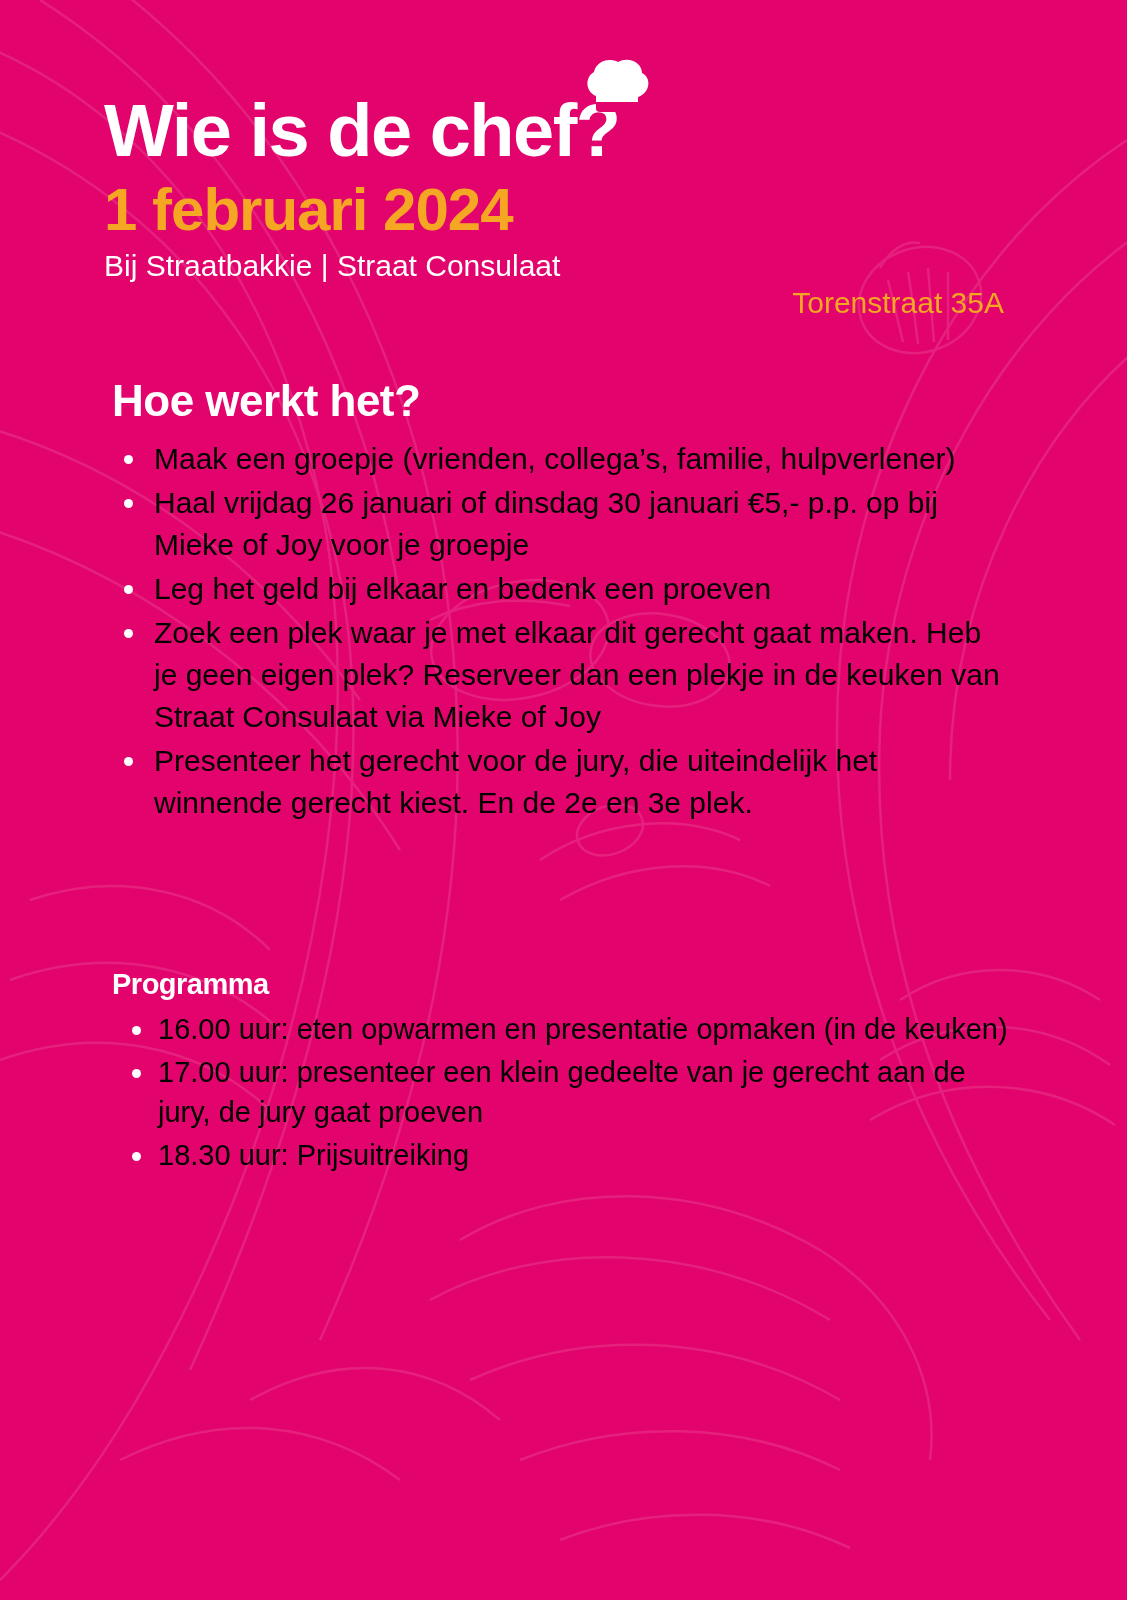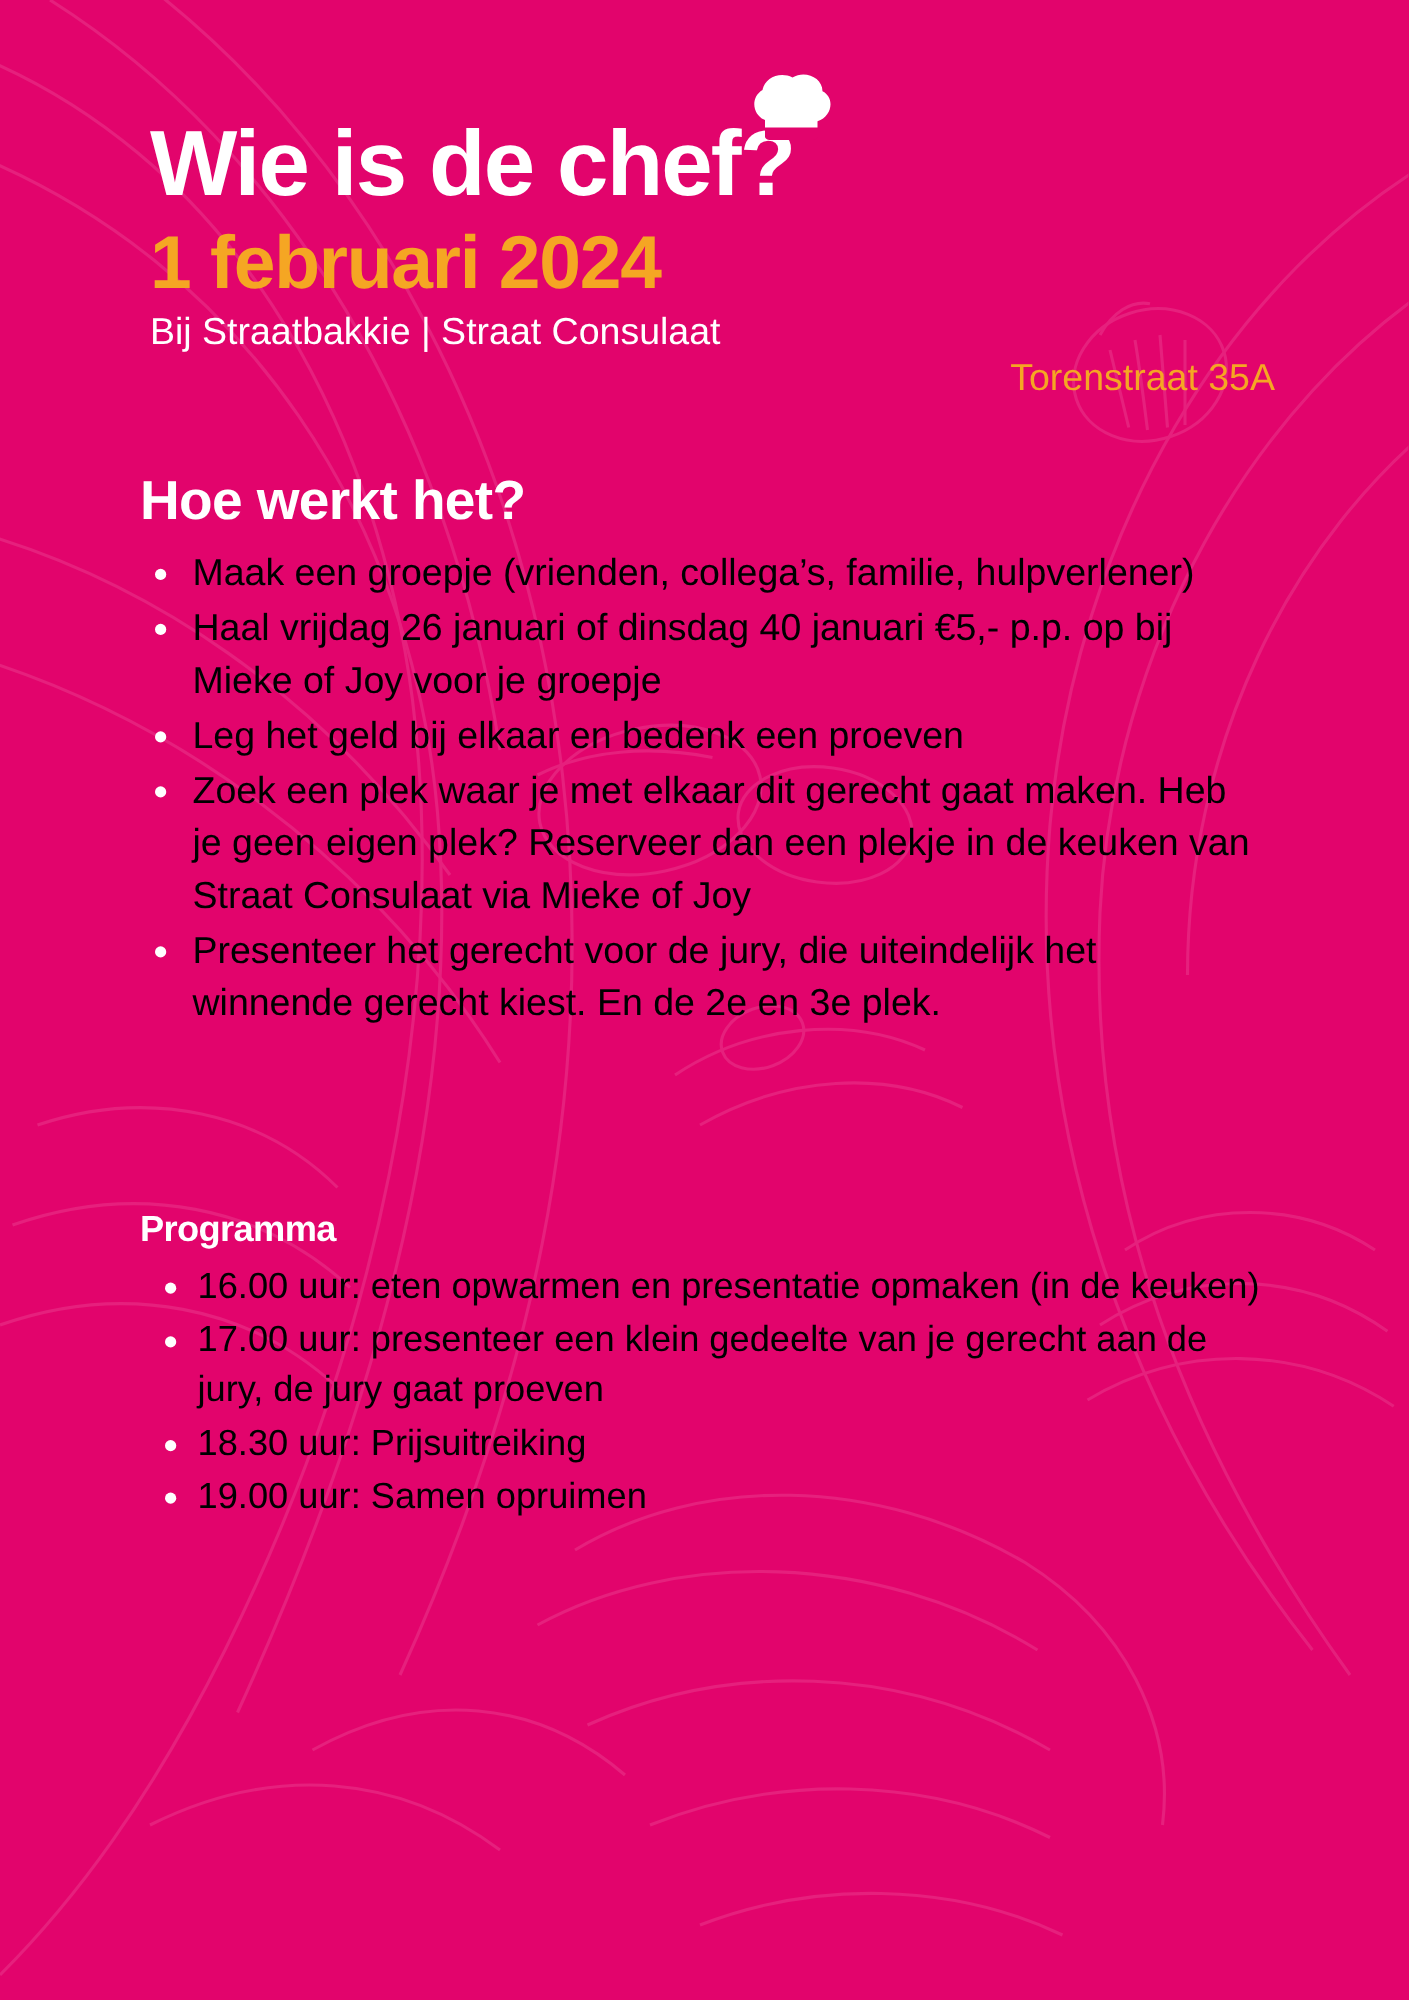--- a/index.html
+++ b/index.html
@@ -35,21 +35,21 @@
 
   .content {
     position: relative;
     z-index: 2;
     padding: 0;
   }
 
   .title-block {
     position: absolute;
     top: 96px;
-    left: 120px;
+    left: 104px;
     width: 900px;
   }
 
   .main-title {
     font-size: 74px;
     line-height: 0.95;
     font-weight: 700;
     color: #ffffff;
     letter-spacing: -1.5px;
     margin: 0;
@@ -196,31 +196,30 @@
       </svg>
       <div class="date-line">1 februari 2024</div>
       <div class="venue-line">Bij Straatbakkie | Straat Consulaat</div>
       <div class="venue-line2">Torenstraat 35A</div>
     </div>
 
     <div class="section section-how">
       <h2 class="section-title">Hoe werkt het?</h2>
       <ul class="bullets">
         <li>Maak een groepje (vrienden, collega’s, familie, hulpverlener)</li>
-        <li>Haal vrijdag 26 januari of dinsdag 40 januari €5,- p.p. op bij Mieke of Joy voor je groepje</li>
+        <li>Haal vrijdag 26 januari of dinsdag 30 januari €5,- p.p. op bij Mieke of Joy voor je groepje</li>
         <li>Leg het geld bij elkaar en bedenk een proeven</li>
         <li>Zoek een plek waar je met elkaar dit gerecht gaat maken. Heb je geen eigen plek? Reserveer dan een plekje in de keuken van Straat Consulaat via Mieke of Joy</li>
         <li>Presenteer het gerecht voor de jury, die uiteindelijk het winnende gerecht kiest. En de 2e en 3e plek.</li>
       </ul>
     </div>
 
     <div class="section section-program">
       <h2 class="section-title small">Programma</h2>
       <ul class="bullets">
         <li>16.00 uur: eten opwarmen en presentatie opmaken (in de keuken)</li>
         <li>17.00 uur: presenteer een klein gedeelte van je gerecht aan de jury, de jury gaat proeven</li>
         <li>18.30 uur: Prijsuitreiking</li>
-        <li>19.00 uur: Samen opruimen</li>
       </ul>
     </div>
 
   </div>
 </div>
 
 </body></html>

